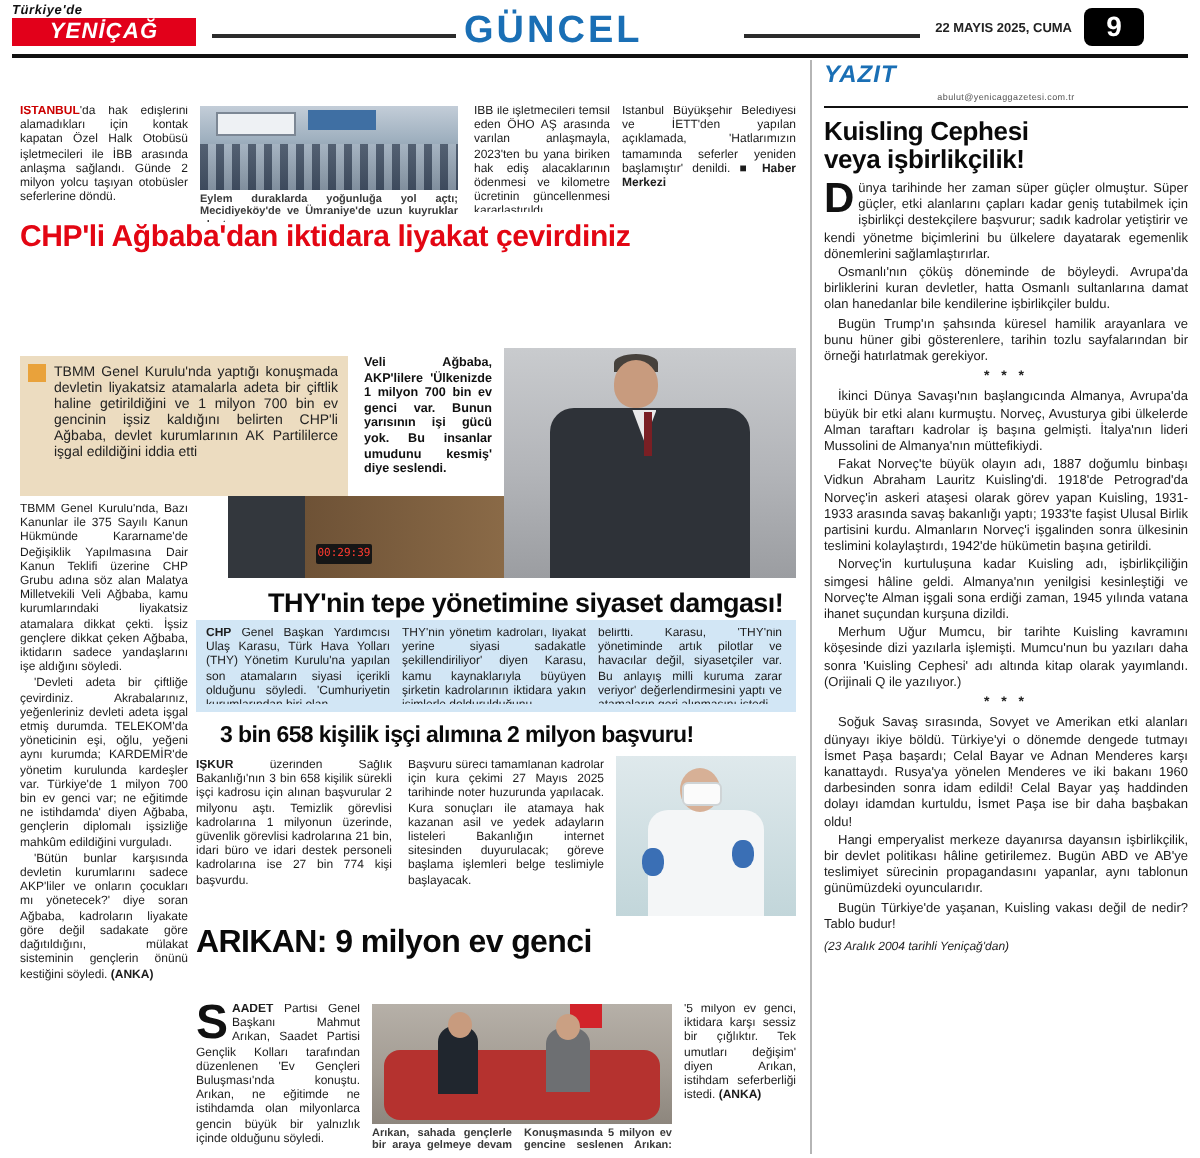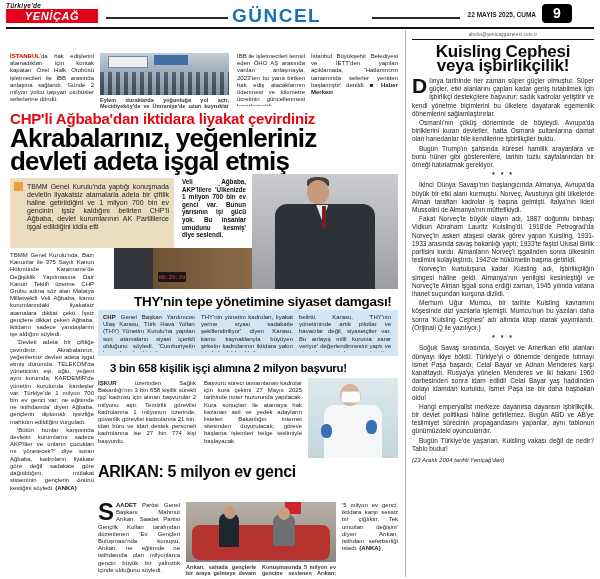--- a/index.html
+++ b/index.html
@@ -62,21 +62,21 @@
   .couch .h1{position:absolute;left:25%;top:6%;width:12px;height:13px;border-radius:50%;background:#c89b7e;}
   .couch .h2{position:absolute;left:61%;top:8%;width:12px;height:13px;border-radius:50%;background:#caa083;}
   .couch .flag{position:absolute;left:66%;top:0;width:16px;height:12px;background:#d2232a;}
   
   .yazit-label{font-size:12px;font-weight:900;font-style:italic;color:#1a6fb5;letter-spacing:.5px;}
   .author{font-size:11px;font-weight:800;line-height:12px;color:#0a0a0a;}
   .aphoto{background:linear-gradient(180deg,#d9d9d9,#bfbfbf);position:relative;}
   .aphoto .hd{position:absolute;left:30%;top:10%;width:16px;height:18px;border-radius:50%;background:#c49a7d;}
   .aphoto .sh{position:absolute;left:14%;top:62%;width:70%;height:40%;border-radius:6px 6px 0 0;background:#4a4e55;}
   .email{font-size:4.5px;color:#555;text-align:center;letter-spacing:.2px;}
-  .ytitle{font-size:17px;line-height:14px;font-weight:900;color:#0a0a0a;letter-spacing:-.2px;text-align:center;}
+  .ytitle{font-size:13px;line-height:14px;font-weight:900;color:#0a0a0a;letter-spacing:-.2px;}
   .dropD{float:left;font-size:21px;line-height:18px;font-weight:900;padding-right:2px;color:#111;}
   .dropS{float:left;font-size:24px;line-height:20px;font-weight:900;padding-right:2px;color:#111;}
   .sep{ text-align:center;font-weight:900;font-size:7px;letter-spacing:2px;margin:2px 0;}
   .yfoot{font-size:6px;font-style:italic;color:#222;margin-top:3px;}
   .vline{background:#b5b5b5;width:1px;}
   .lead{font-weight:bold;}
   .leadred{font-weight:bold;color:#c00;}
   .anka{font-weight:bold;}
 </style>
 </head>
@@ -106,24 +106,20 @@
     <div class="band"></div>
   </div>
   <div class="abs cap j" style="left:100px;top:97px;width:129px;height:14px;overflow:hidden;">Eylem duraklarda yoğunluğa yol açtı; Mecidiyeköy'de ve Ümraniye'de uzun kuyruklar oluştu.</div>
 
   <div class="abs tiny j" style="left:237px;top:53px;width:68px;height:53px;overflow:hidden;">İBB ile işletmecileri temsil eden ÖHO AŞ arasında varılan anlaşmayla, 2023'ten bu yana biriken hak ediş alacaklarının ödenmesi ve kilometre ücretinin güncellenmesi kararlaştırıldı.</div>
   <div class="abs tiny j" style="left:311px;top:53px;width:87px;height:53px;overflow:hidden;">
     <span>İstanbul Büyükşehir Belediyesi ve İETT'den yapılan açıklamada, 'Hatlarımızın tamamında seferler yeniden başlamıştır' denildi. </span><span class="anka">■ Haber Merkezi</span>
   </div>
 
   <div class="abs kicker" style="left:10px;top:110px;">CHP'li Ağbaba'dan iktidara liyakat çevirdiniz</div>
-  <div class="abs mainhead" style="left:10px;top:127px;width:392px;">
-    <div>Akrabalarınız, yeğenleriniz</div>
-    <div>devleti adeta işgal etmiş</div>
-  </div>
 
   <div class="abs introbox" style="left:10px;top:178px;width:164px;height:70px;">
     <div class="intro-sq abs" style="left:4px;top:4px;"></div>
     <div class="abs introtxt j" style="left:17px;top:5px;width:142px;height:60px;overflow:hidden;">TBMM Genel Kurulu'nda yaptığı konuşmada devletin liyakatsiz atamalarla adeta bir çiftlik haline getirildiğini ve 1 milyon 700 bin ev gencinin işsiz kaldığını belirten CHP'li Ağbaba, devlet kurumlarının AK Partililerce işgal edildiğini iddia etti</div>
   </div>
 
   <div class="abs capcol j" style="left:182px;top:178px;width:64px;height:66px;overflow:hidden;">Veli Ağbaba, AKP'lilere 'Ülkenizde 1 milyon 700 bin ev genci var. Bunun yarısının işi gücü yok. Bu insanlar umudunu kesmiş' diye seslendi.</div>
 
   <div class="abs ph agphoto" style="left:252px;top:174px;width:146px;height:115px;">
     <div class="hair"></div>
@@ -157,21 +153,21 @@
   <div class="abs tiny j" style="left:204px;top:380px;width:98px;height:78px;overflow:hidden;">Başvuru süreci tamamlanan kadrolar için kura çekimi 27 Mayıs 2025 tarihinde noter huzurunda yapılacak. Kura sonuçları ile atamaya hak kazanan asil ve yedek adayların listeleri Bakanlığın internet sitesinden duyurulacak; göreve başlama işlemleri belge teslimiyle başlayacak.</div>
   <div class="abs ph nurse" style="left:308px;top:378px;width:90px;height:80px;">
     <div class="bodyv"></div>
     <div class="headv"></div>
     <div class="mask"></div>
     <div class="glove1"></div>
     <div class="glove2"></div>
   </div>
 
   <div class="abs bhead" style="left:98px;top:464px;font-size:16px;line-height:16.5px;">
-    <div>ARIKAN: 5 milyon ev genci</div>
+    <div>ARIKAN: 9 milyon ev genci</div>
   </div>
   <div class="abs tiny j" style="left:98px;top:502px;width:82px;height:75px;overflow:hidden;">
     <span class="dropS">S</span><span class="lead">AADET</span><span> Partisi Genel Başkanı Mahmut Arıkan, Saadet Partisi Gençlik Kolları tarafından düzenlenen 'Ev Gençleri Buluşması'nda konuştu. Arıkan, ne eğitimde ne istihdamda olan milyonlarca gencin büyük bir yalnızlık içinde olduğunu söyledi.</span>
   </div>
   <div class="abs ph couch" style="left:186px;top:502px;width:150px;height:60px;">
     <div class="flag"></div>
     <div class="sofa"></div>
     <div class="man1"></div>
     <div class="h1"></div>
     <div class="man2"></div>
@@ -179,20 +175,21 @@
   </div>
   <div class="abs cap j" style="left:186px;top:564px;width:70px;height:13px;overflow:hidden;">Arıkan, sahada gençlerle bir araya gelmeye devam ediyor.</div>
   <div class="abs cap j" style="left:262px;top:564px;width:74px;height:13px;overflow:hidden;">Konuşmasında 5 milyon ev gencine seslenen Arıkan: 'Bir tek umut var, o da değişim' dedi. (ANKA)</div>
   <div class="abs tiny j" style="left:342px;top:502px;width:56px;height:75px;overflow:hidden;">
     <span>'5 milyon ev genci, iktidara karşı sessiz bir çığlıktır. Tek umutları değişim' diyen Arıkan, istihdam seferberliği istedi. </span><span class="anka">(ANKA)</span>
   </div>
 
   <div class="abs vline" style="left:405px;top:30px;height:547px;"></div>
 
   <div class="abs" style="left:412px;top:30px;width:182px;height:547px;overflow:hidden;">
+    <div class="yazit-label">YAZIT</div>
     <div class="email" style="border-bottom:1px solid #111;padding:2px 0;">abulut@yenicaggazetesi.com.tr</div>
     <div class="ytitle" style="margin-top:5px;">
       <div>Kuisling Cephesi</div>
       <div>veya işbirlikçilik!</div>
     </div>
     <div class="tiny2 j indent" style="margin-top:4px;">
       <p><span class="dropD">D</span><span>ünya tarihinde her zaman süper güçler olmuştur. Süper güçler, etki alanlarını çapları kadar geniş tutabilmek için işbirlikçi destekçilere başvurur; sadık kadrolar yetiştirir ve kendi yönetme biçimlerini bu ülkelere dayatarak egemenlik dönemlerini sağlamlaştırırlar.</span></p>
       <p>Osmanlı'nın çöküş döneminde de böyleydi. Avrupa'da birliklerini kuran devletler, hatta Osmanlı sultanlarına damat olan hanedanlar bile kendilerine işbirlikçiler buldu.</p>
       <p>Bugün Trump'ın şahsında küresel hamilik arayanlara ve bunu hüner gibi gösterenlere, tarihin tozlu sayfalarından bir örneği hatırlatmak gerekiyor.</p>
       <div class="sep">* * *</div>

